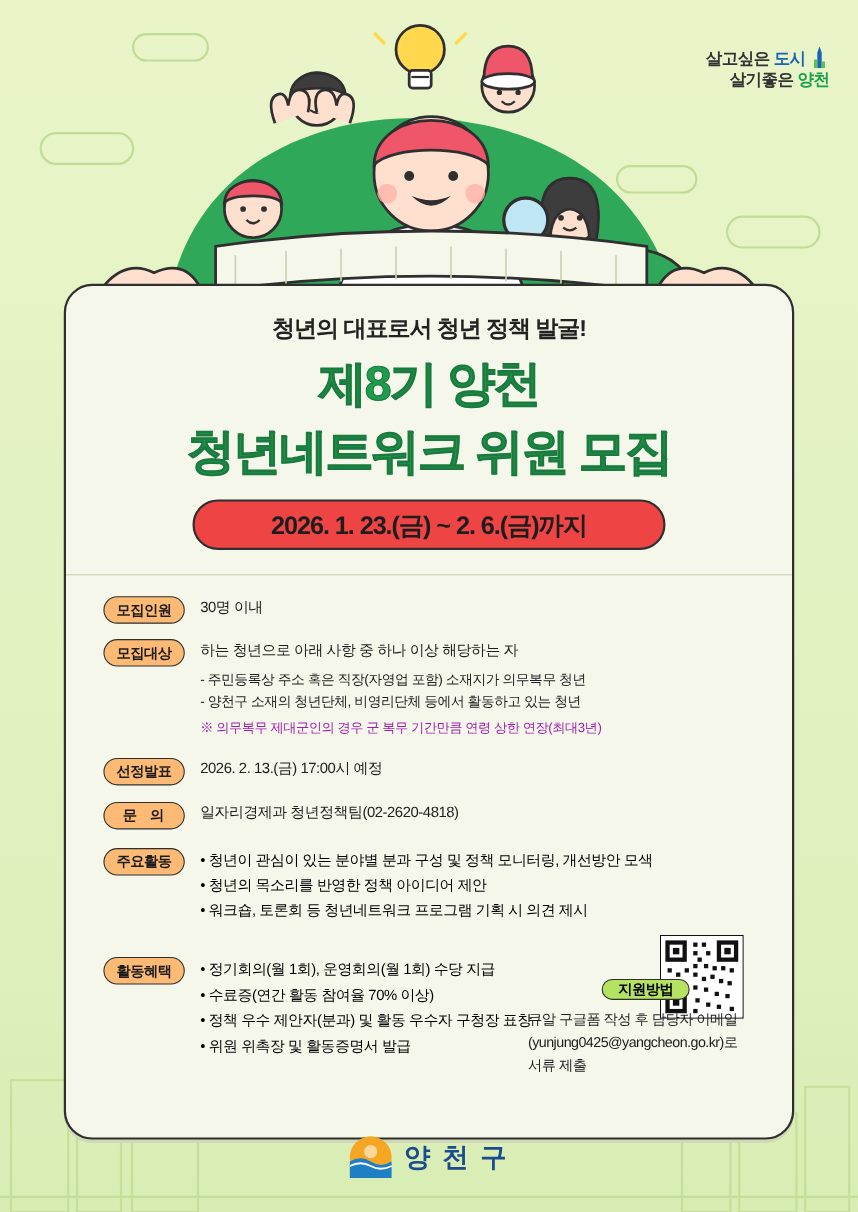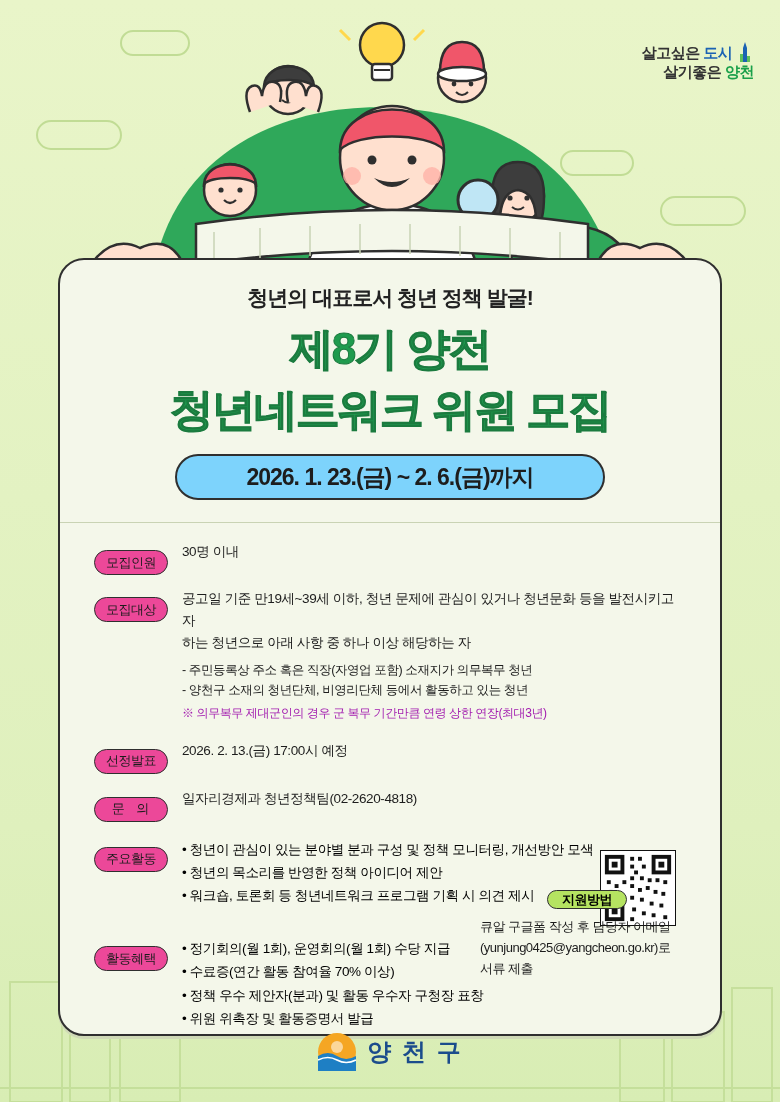--- a/index.html
+++ b/index.html
@@ -78,44 +78,44 @@
     -webkit-text-stroke: 1px #1b7b3f;
   }
   .period {
     margin: 14px auto 0;
     width: 430px; height: 46px;
     border: 2px solid #2f2f2f;
     border-radius: 24px;
     display: flex; align-items: center; justify-content: center;
     font-size: 23px; font-weight: bold; color: #1d1d1d;
     letter-spacing: -1px;
-    background: #7dd3fc;
+    background: #ef4444;
   }
 
   .divider {
     margin: 22px 0 0 0;
     border-top: 1px solid #c9d3b4;
   }
 
   
   .rows { padding: 18px 34px 0 34px; }
   .row { display: flex; margin-bottom: 13px; }
   .tag {
     flex: 0 0 auto;
     min-width: 74px;
     height: 25px;
     padding: 0 10px;
     border: 1.6px solid #2f2f2f;
     border-radius: 13px;
-    background: #ec4899;
-    font-size: 13px; font-weight: normal; color: #1c1c1c;
+    background: #fdba74;
+    font-size: 13px; font-weight: bold; color: #1c1c1c;
     display: flex; align-items: center; justify-content: center;
     letter-spacing: -0.5px;
     margin-right: 14px;
-    margin-top: 9px;
+    margin-top: 1px;
   }
   .tag.wide-space { letter-spacing: 4px; padding-left: 13px; }
   .body { font-size: 13.5px; color: #1d1d1d; line-height: 1.62; letter-spacing: -0.4px; }
   .body .dash { font-size: 12.5px; }
   .body .note { color: #a21caf; font-size: 12px; }
   .bullets { list-style: none; }
   .bullets li { font-size: 13.5px; line-height: 1.72; letter-spacing: -0.4px; }
   .bullets li::before { content: "• "; }
 
   
@@ -281,21 +281,20 @@
       <div class="row">
         <div class="tag">모집인원</div>
         <div class="body">
           <div>30명 이내</div>
         </div>
       </div>
 
       <div class="row">
         <div class="tag">모집대상</div>
         <div class="body">
-          <div>공고일 기준 만19세~39세 이하, 청년 문제에  관심이 있거나 청년문화 등을 발전시키고자</div>
           <div>하는 청년으로 아래 사항 중 하나 이상 해당하는 자</div>
           <div class="dash" style="margin-top:6px">- 주민등록상 주소 혹은 직장(자영업 포함) 소재지가 의무복무 청년</div>
           <div class="dash">- 양천구 소재의 청년단체, 비영리단체 등에서 활동하고 있는 청년</div>
           <div class="note" style="margin-top:4px">※ 의무복무 제대군인의 경우 군 복무 기간만큼 연령 상한 연장(최대3년)</div>
         </div>
       </div>
 
       <div class="row" style="margin-top:16px">
         <div class="tag">선정발표</div>
         <div class="body">

